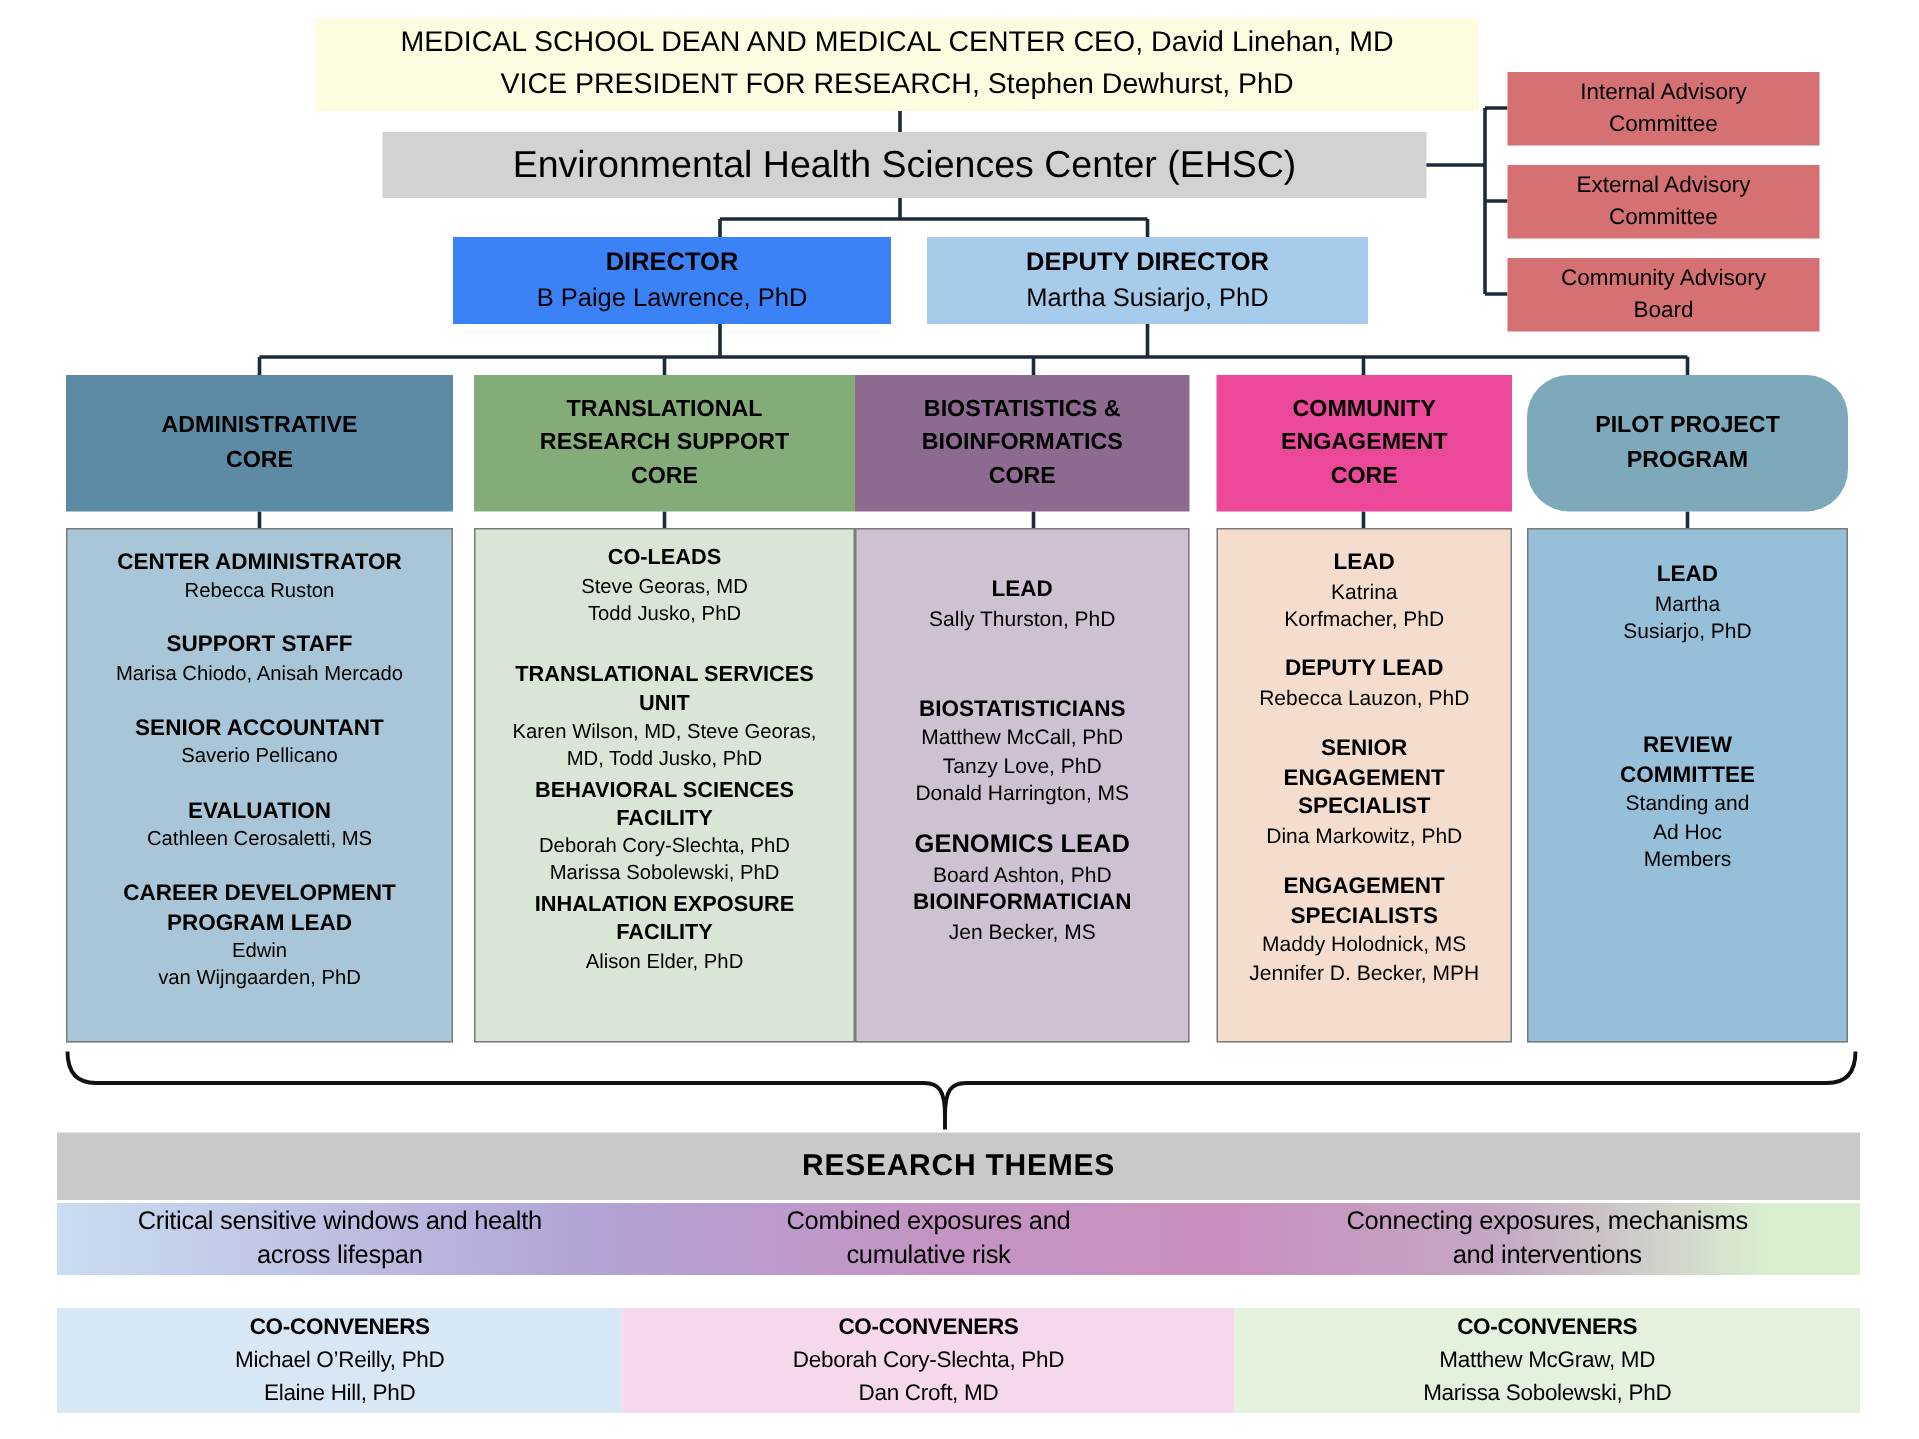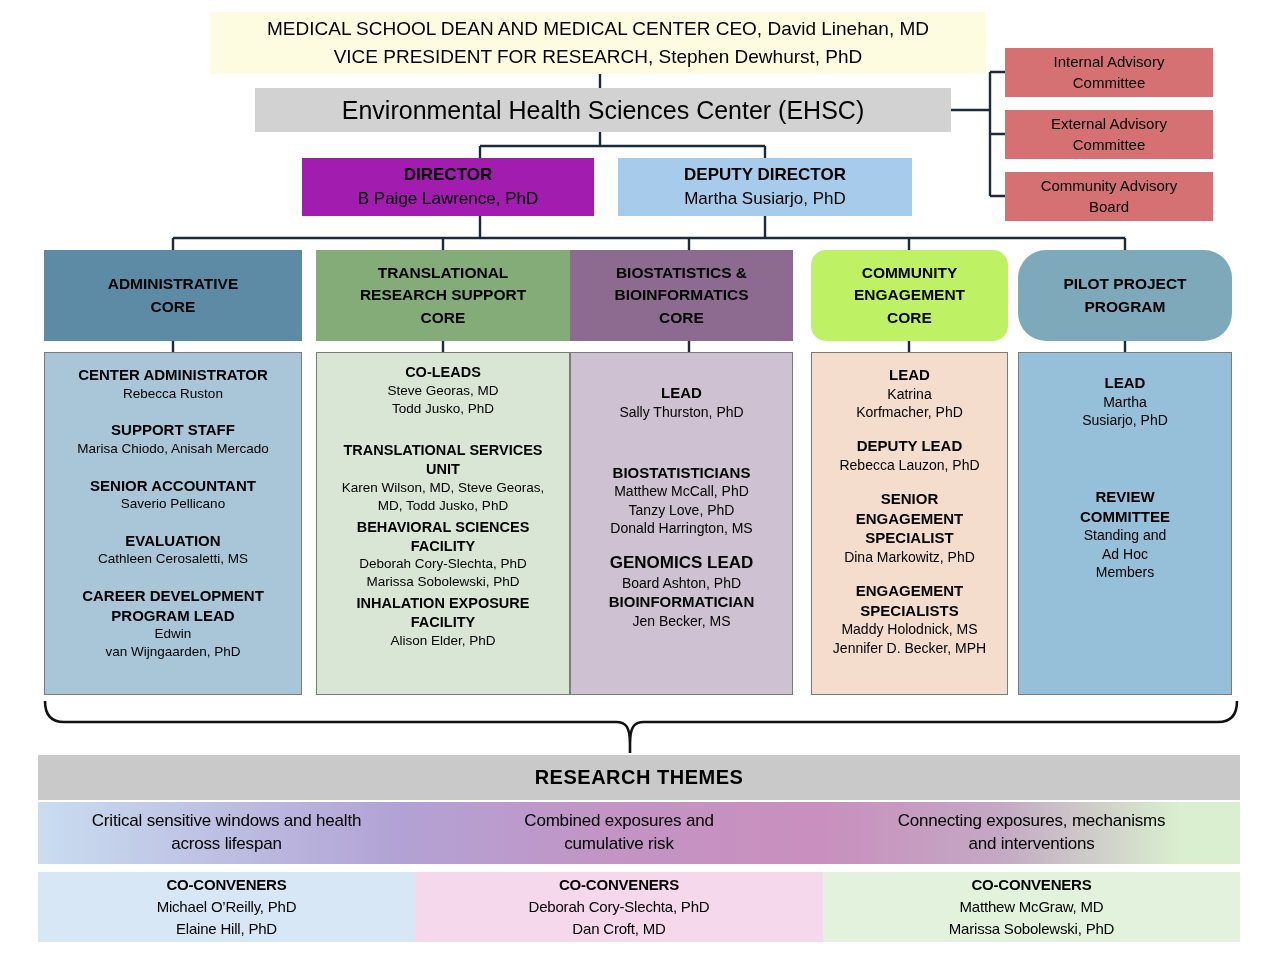--- a/index.html
+++ b/index.html
@@ -46,21 +46,21 @@
   .cb2 .nm{font-size:13.5px;}
   .cb2 .entry{margin-bottom:3px;}
   .cb3{padding-top:30px;}
   .cb3 .entry{margin-bottom:6px;}
   .cb4{padding-top:12px;}
   .cb4 .entry{margin-bottom:15px;}
   .cb5{padding-top:20px;}
 
   
   .themes-bar{left:38px; top:755px; width:1202px; height:45px; font-size:20px; font-weight:bold; letter-spacing:0.5px;}
-  .grad-row{left:38px; top:802px; width:1202px; height:62px; flex-direction:row;}
+  .grad-row{left:38px; top:802px; width:1202px; height:48px; flex-direction:row;}
   .theme-cell{flex:0 0 auto; display:flex; align-items:center; justify-content:center; height:100%; font-size:17px; line-height:1.35; letter-spacing:-0.2px;}
   .tw1{width:377px;} .tw2{width:408px;} .tw3{width:417px;}
   .conv-row{left:38px; top:872px; width:1202px; height:70px; flex-direction:row;}
   .conv-cell{flex:0 0 auto; display:flex; flex-direction:column; align-items:center; justify-content:center; height:100%; font-size:15px; line-height:1.45; letter-spacing:-0.2px;}
   .conv-cell .t{font-weight:bold;}
 </style>
 </head>
 <body>
 
 <div class="canvas">
@@ -89,38 +89,38 @@
     <div>Environmental Health Sciences Center (EHSC)</div>
   </div>
 
   <div class="box adv adv1 pre" style="background: rgb(213, 113, 115);">Internal Advisory
 Committee</div>
   <div class="box adv adv2 pre" style="background: rgb(213, 113, 115);">External Advisory
 Committee</div>
   <div class="box adv adv3 pre" style="background: rgb(213, 113, 115);">Community Advisory
 Board</div>
 
-  <div class="box dir dir1" style="background: #a21caf;">
+  <div class="box dir dir1" style="background: #3b82f6;">
     <div class="t">DIRECTOR</div>
     <div>B Paige Lawrence, PhD</div>
   </div>
   <div class="box dir dir2" style="background: rgb(167, 203, 234);">
     <div class="t">DEPUTY DIRECTOR</div>
     <div>Martha Susiarjo, PhD</div>
   </div>
 
   <div class="box hdr c1 pre" style="background: rgb(93, 139, 166);">ADMINISTRATIVE
 CORE</div>
   <div class="box hdr c2 pre" style="background: rgb(131, 172, 121);">TRANSLATIONAL
 RESEARCH SUPPORT
 CORE</div>
   <div class="box hdr c3 pre" style="background: rgb(141, 107, 145);">BIOSTATISTICS &amp;
 BIOINFORMATICS
 CORE</div>
-  <div class="box hdr c4 pre" style="background: #bef264; border-radius: 15px;">COMMUNITY
+  <div class="box hdr c4 pre" style="background: #ec4899;">COMMUNITY
 ENGAGEMENT
 CORE</div>
   <div class="box hdr c5 pre" style="background: rgb(126, 169, 187); border-radius: 28px;">PILOT PROJECT
 PROGRAM</div>
 
   <div class="box body c1 cb1" style="background: rgb(169, 198, 216);">
     <div class="entry">
       <div class="role">CENTER ADMINISTRATOR</div>
       <div class="nm">Rebecca Ruston</div>
     </div>

